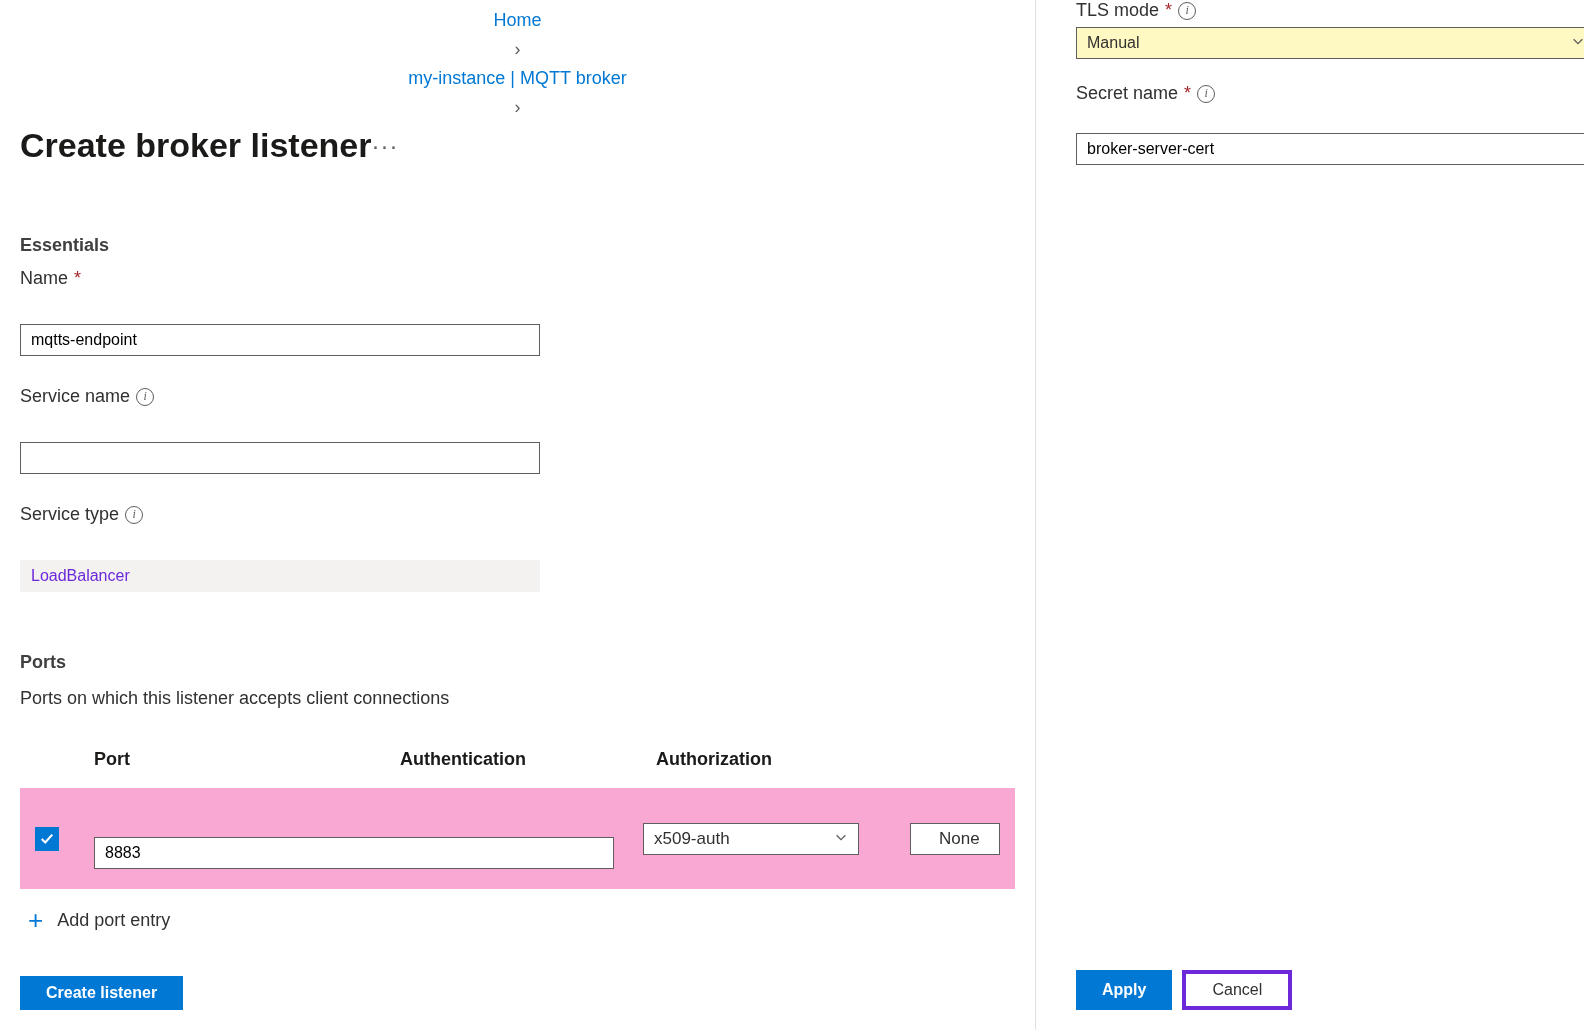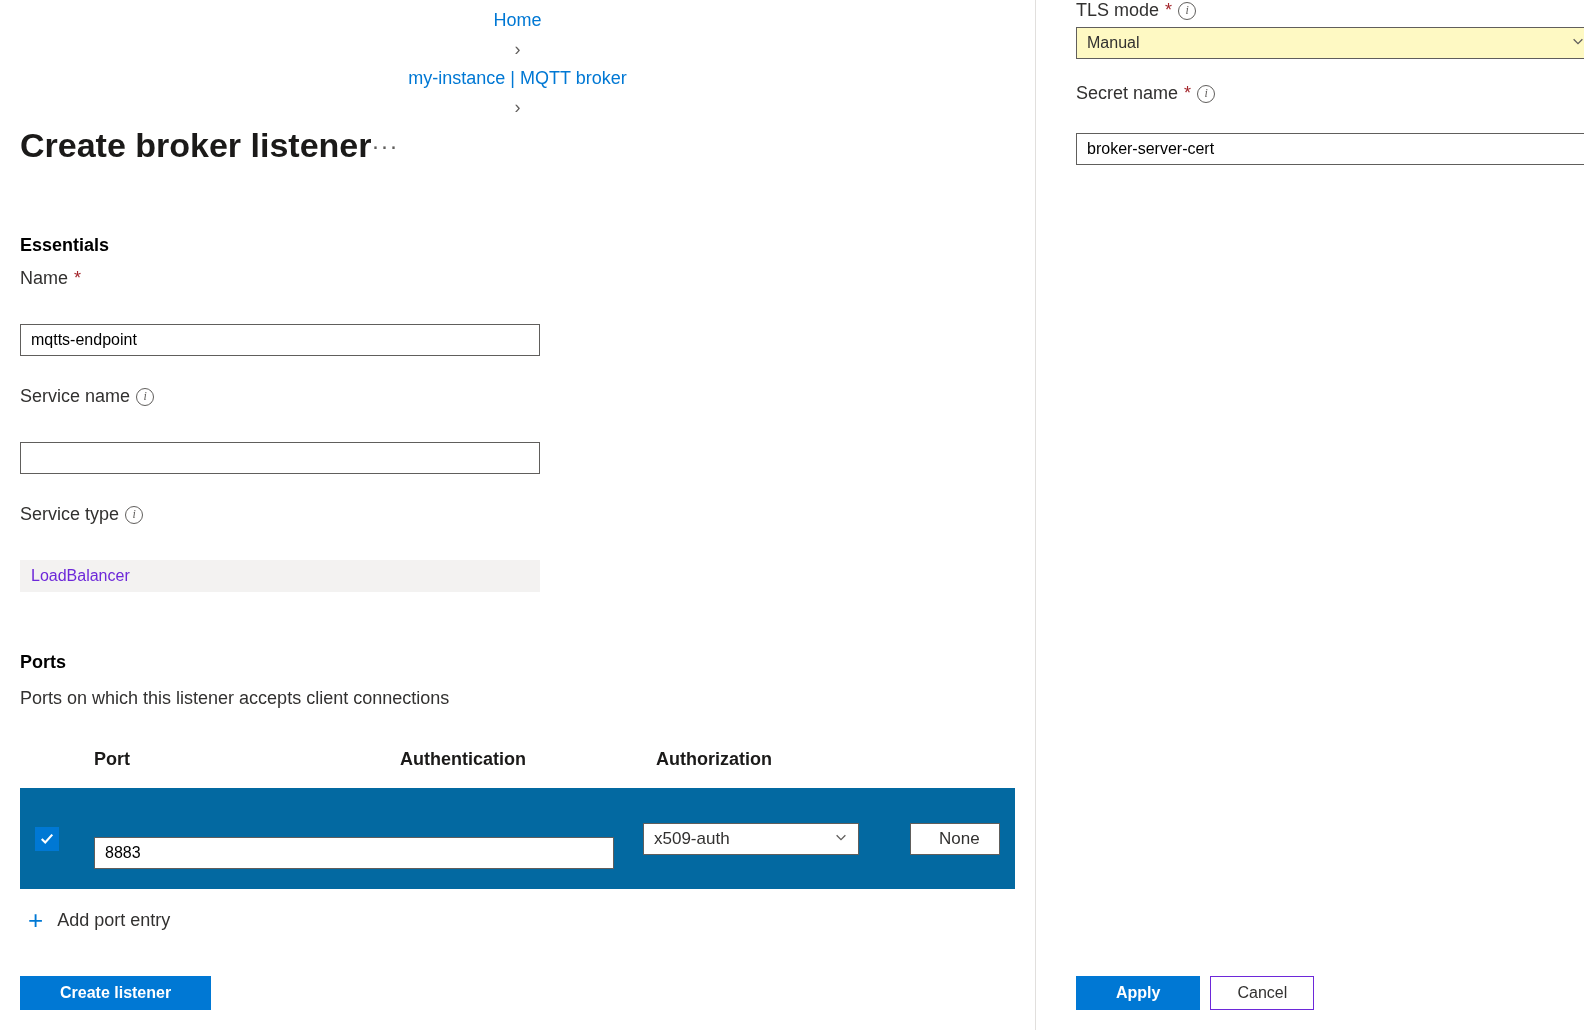--- a/index.html
+++ b/index.html
@@ -5,43 +5,43 @@
     * { box-sizing: border-box; margin: 0; padding: 0; font-family: "Segoe UI", -apple-system, sans-serif; }
     body { display: flex; width: 1584px; height: 1030px; background: #fff; color: #323130; }
     .main { flex: 0 0 760px; padding: 10px 20px 20px; display: flex; flex-direction: column; }
     .sidepanel { flex: 1; padding: 0 40px 20px; border-left: 1px solid #e1dfdd; display: flex; flex-direction: column; }
     .breadcrumb { display: flex; align-items: center; gap: 8px; font-size: 18px; padding: 0 0 8px; flex-direction: column; }
     .breadcrumb a { color: #0078d4; text-decoration: none; }
     .breadcrumb .sep { color: #605e5c; }
     .page-title-row { display: flex; align-items: center; }
     .page-title { font-size: 34px; font-weight: 600; color: #1b1a19; }
     .more-icon { font-size: 24px; color: #605e5c; letter-spacing: 1px; cursor: pointer; }
-    .section-heading { font-size: 18px; font-weight: 600; margin-top: 70px; margin-bottom: 12px; color: #000000; }
+    .section-heading { font-size: 18px; font-weight: 600; margin-top: 70px; margin-bottom: 12px; color: #404040; }
     .field { margin-bottom: 30px; }
     .label-row { display: flex; align-items: center; gap: 6px; font-size: 18px; color: #323130; margin-bottom: 6px; }
     .required { color: #a4262c; }
     .info-icon { display: inline-flex; width: 18px; height: 18px; border: 1.5px solid #605e5c; border-radius: 50%; align-items: center; justify-content: center; font-size: 12px; font-style: italic; font-family: Georgia, serif; color: #605e5c; }
     input[type="text"] { width: 520px; height: 32px; border: 1px solid #605e5c; padding: 1px 10px; font-size: 16px; background: #fff; margin-top: 29px; }
     input[disabled] { background: #f3f2f1; border-color: #f3f2f1; color: #6d28d9; }
     .desc { font-size: 18px; color: #323130; margin-top: 3px; }
     .table-head { display: flex; margin-top: 40px; padding-left: 74px; font-size: 18px; font-weight: 600; color: #1b1a19; }
     .col-port { width: 306px; }
     .col-auth { width: 256px; }
     .col-authz { }
-    .table-row { display: flex; align-items: center; background: #0369a1; padding: 20px 15px; margin-top: 18px; }
+    .table-row { display: flex; align-items: center; background: #f9a8d4; padding: 20px 15px; margin-top: 18px; }
     .checkbox { width: 24px; height: 24px; background: #0078d4; display: flex; align-items: center; justify-content: center; margin-right: 35px; }
     .checkbox svg { width: 14px; height: 14px; }
     .cell-input { width: 277px; height: 32px; border: 1px solid #605e5c; padding: 0 10px; font-size: 17px; background: #fff; margin-right: 29px; }
     .cell-select { width: 216px; height: 32px; border: 1px solid #605e5c; background: #fff; display: flex; align-items: center; justify-content: space-between; padding: 0 10px; font-size: 17px; margin-right: 51px; }
     .cell-select2 { width: 90px; height: 32px; border: 1px solid #605e5c; background: #fff; display: flex; align-items: center; padding: 0 28px; font-size: 17px; }
     .add-row { display: flex; align-items: center; gap: 14px; margin-top: 16px; padding-left: 8px; cursor: pointer; font-size: 18px; color: #323130; }
     .plus-icon { font-size: 26px; font-weight: 300; color: #0078d4; }
     .footer { margin-top: auto; padding-top: 40px; }
-    .btn-primary { background: #0078d4; color: #fff; border: none; padding: 8px 40px; font-size: 16px; font-weight: 600; cursor: pointer; }
-    .btn-secondary { background: #fff; color: #323130; border: 1px solid #6d28d9; padding: 7px 26px; font-size: 16px; cursor: pointer; }
+    .btn-primary { background: #0078d4; color: #fff; border: none; padding: 8px 26px; font-size: 16px; font-weight: 600; cursor: pointer; }
+    .btn-secondary { background: #fff; color: #323130; border: 4px solid #6d28d9; padding: 7px 26px; font-size: 16px; cursor: pointer; }
     .sidepanel h2 { font-size: 28px; font-weight: 600; margin-top: 12px; margin-bottom: 80px; color: #1b1a19; }
     .sidepanel .field { margin-bottom: 24px; }
     .side-input, .side-select { width: 520px; height: 32px; border: 1px solid #605e5c; padding: 0 10px; font-size: 16px; background: #fef9c3; display: flex; align-items: center; justify-content: space-between; }
     .side-footer { margin-top: auto; padding-top: 40px; display: flex; gap: 10px; }
     .chev svg { width: 14px; height: 14px; }
   </style>
 </head>
 <body>
 
 <div class="main">

